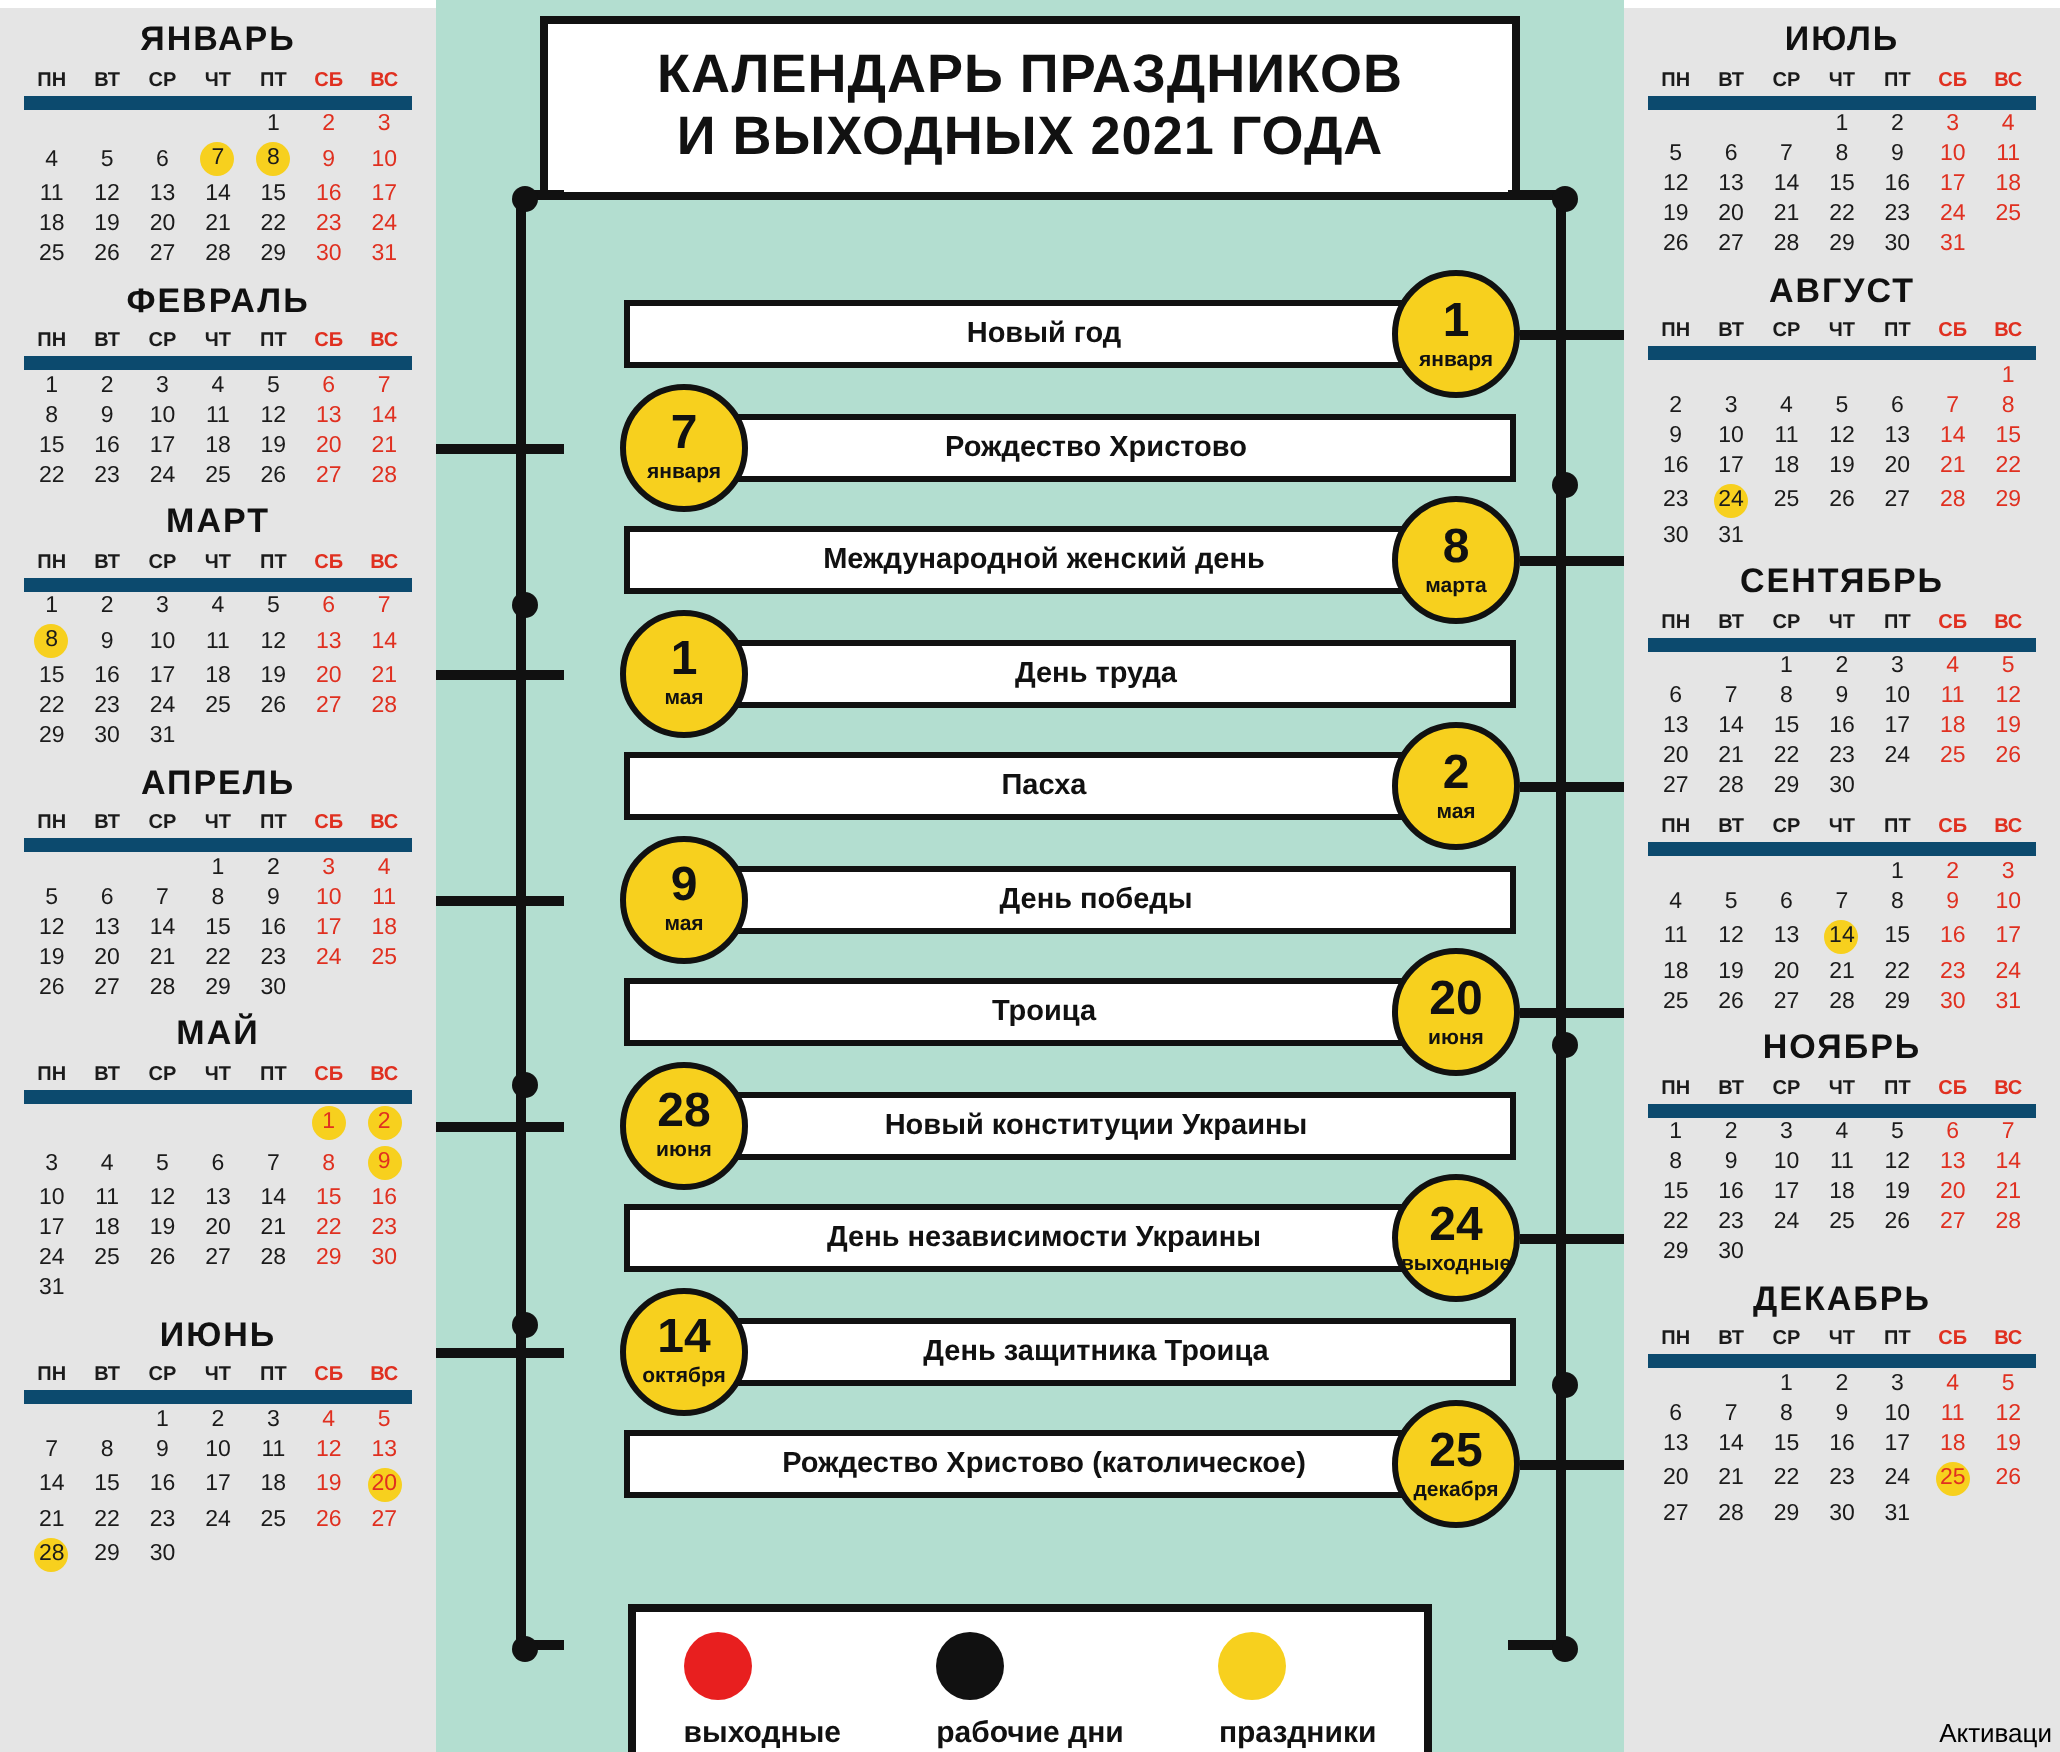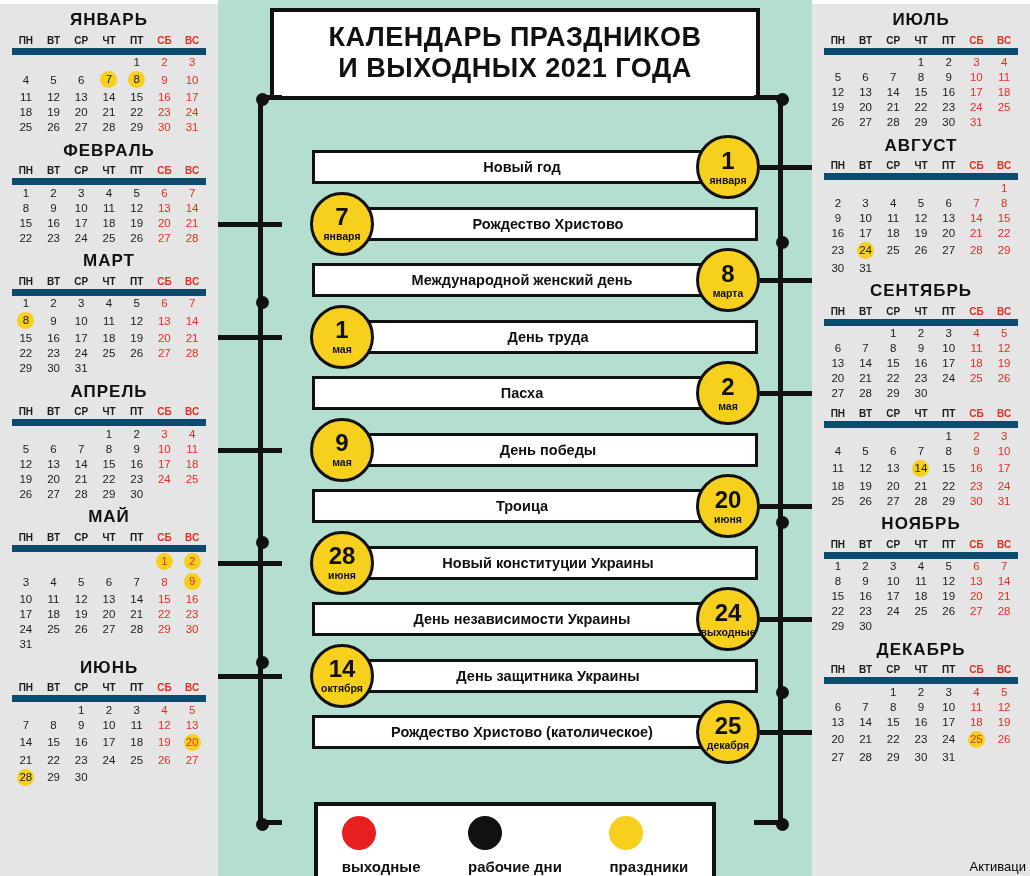--- a/index.html
+++ b/index.html
@@ -952,21 +952,21 @@
         <div class="mon">июня</div>
       </div>
       <div class="bar" style="top: 602px; left: 94px; width: 420px;">
         <span>День независимости Украины</span>
       </div>
       <div class="badge" style="top: 587px; left: 478px;">
         <div class="num">24</div>
         <div class="mon">выходные</div>
       </div>
       <div class="bar" style="top: 658.5px; left: 120px; width: 420px;">
-        <span>День защитника Украины</span>
+        <span>День защитника Троица</span>
       </div>
       <div class="badge" style="top: 643.5px; left: 92px;">
         <div class="num">14</div>
         <div class="mon">октября</div>
       </div>
       <div class="bar" style="top: 715px; left: 94px; width: 420px;">
         <span>Рождество Христово (католическое)</span>
       </div>
       <div class="badge" style="top: 700px; left: 478px;">
         <div class="num">25</div>

